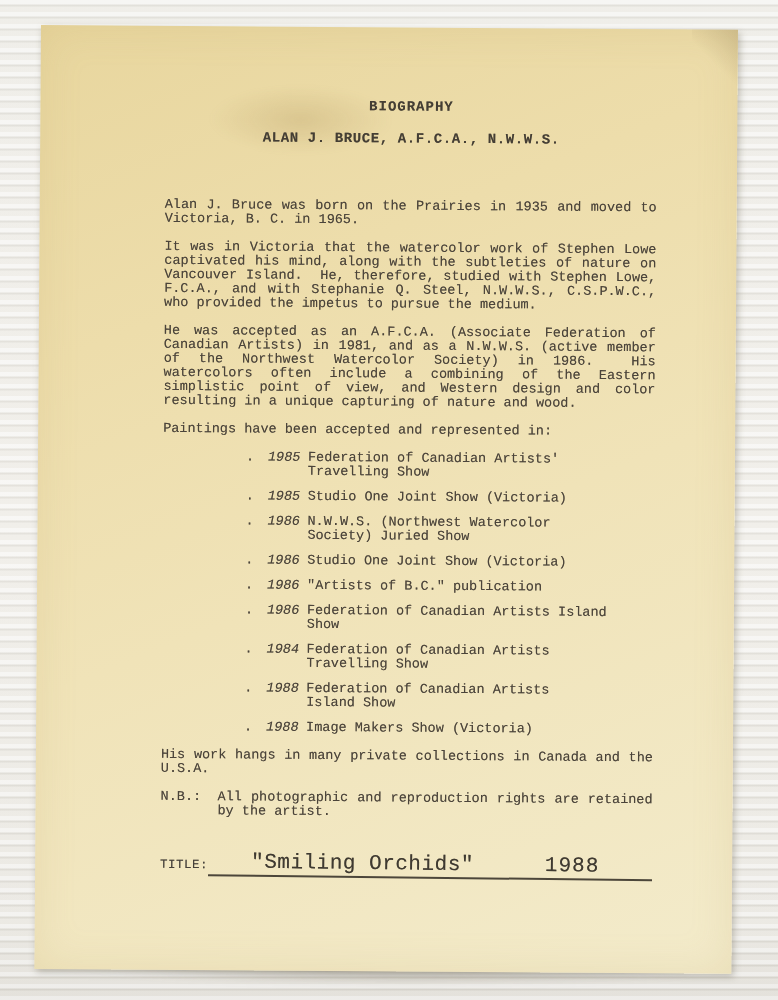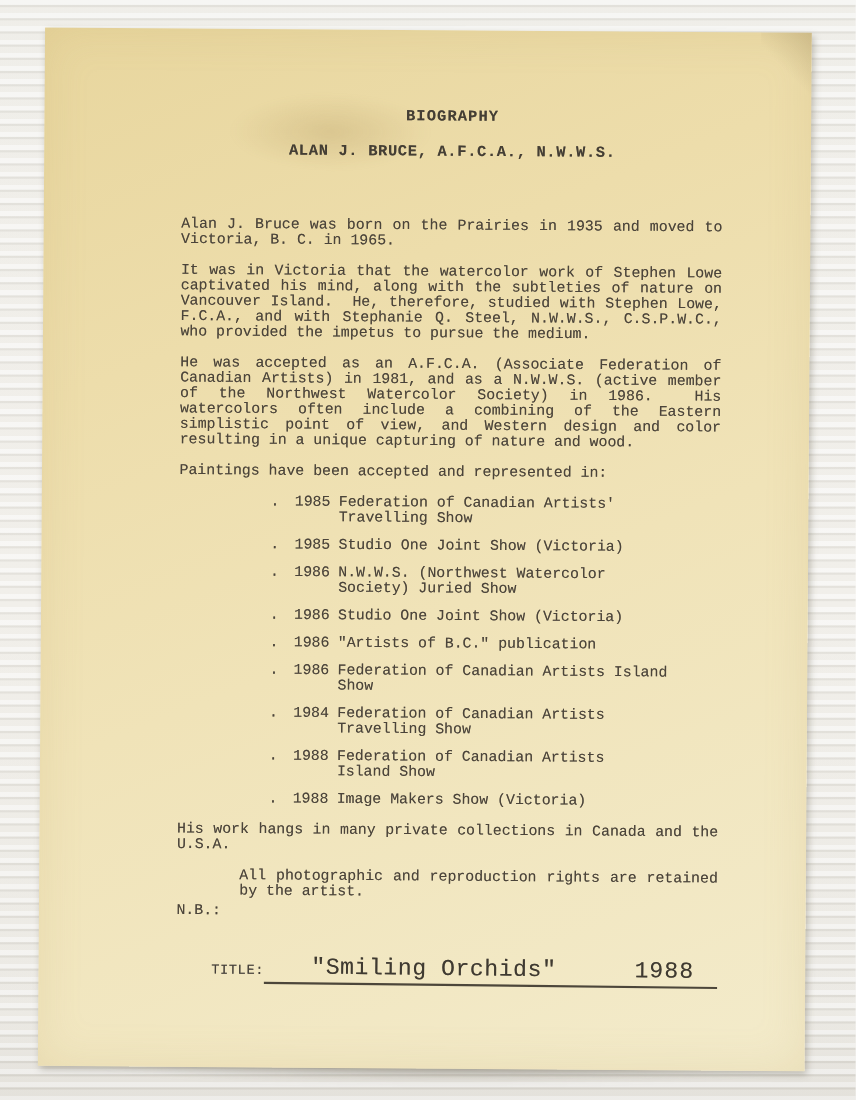--- a/index.html
+++ b/index.html
@@ -46,28 +46,28 @@
   .subheading{margin-top:18px;text-align:center;font-size:14px;letter-spacing:0.6px;font-weight:bold;color:#443e34;}
   .paras{margin-top:54px;}
   .para{
     margin:0 0 14px 0;white-space:pre-wrap;
     text-align:justify;text-justify:inter-word;
   }
   .list-intro{margin:0 0 14px 0;}
   .shows{margin:0 0 0 83px;}
   .show-row{display:flex;margin-bottom:11px;}
   .show-bullet{width:22px;flex:none;}
-  .show-year{width:40px;flex:none;}
+  .show-year{width:40px;flex:none;font-style:italic;}
   .show-text{white-space:pre-line;}
   .closing{margin:14px 0 14px 0;white-space:pre-wrap;text-align:justify;}
   .nb-row{display:flex;}
-  .nb-label{width:57px;flex:none;margin-top:32px;}
+  .nb-label{width:57px;flex:none;}
   .nb-text{width:435px;text-align:justify;}
   .title-row{display:flex;align-items:baseline;margin-top:38px;}
-  .title-label{flex:none;font-size:12.5px;letter-spacing:0.5px;color:#45403a;margin-left:32px;}
+  .title-label{flex:none;font-size:12.5px;letter-spacing:0.5px;color:#45403a;}
   .title-line{
     flex:1;display:flex;align-items:baseline;
     border-bottom:2px solid #4c463a;padding:0 0 5px 43px;
     transform:rotate(0.25deg);
   }
   .title-value{font-size:21px;color:#3f3a31;letter-spacing:0.5px;}
   .title-year{font-size:21px;color:#3f3a31;margin-left:71px;letter-spacing:1px;}
 </style>
 </head>
 <body>

